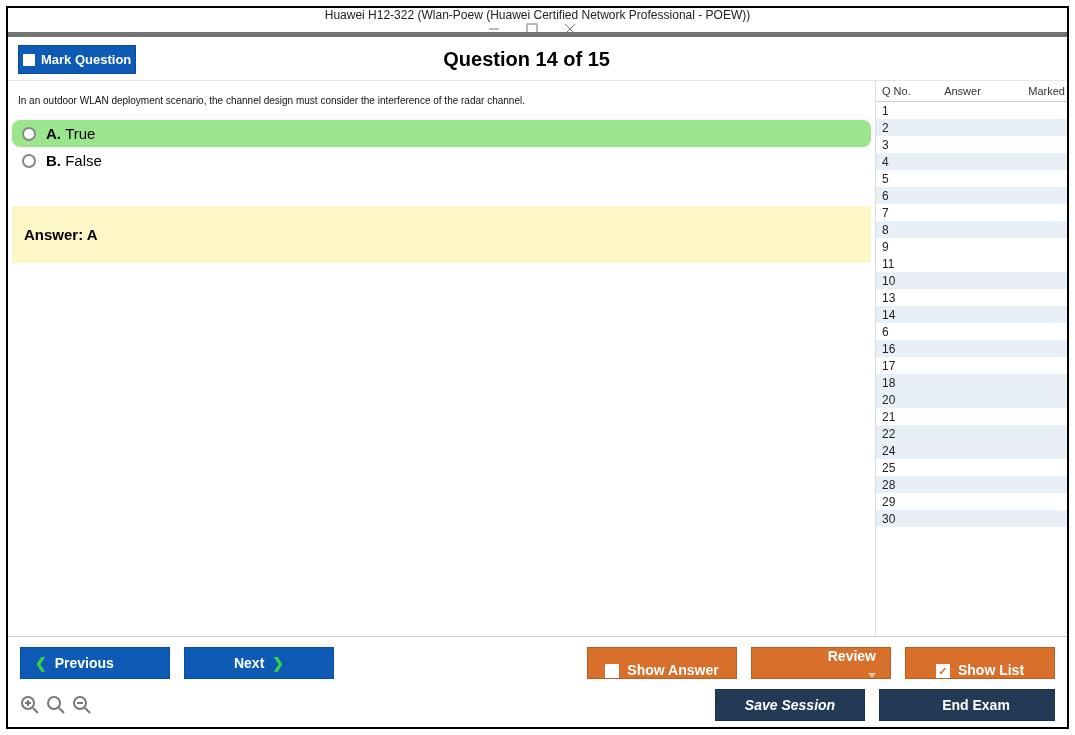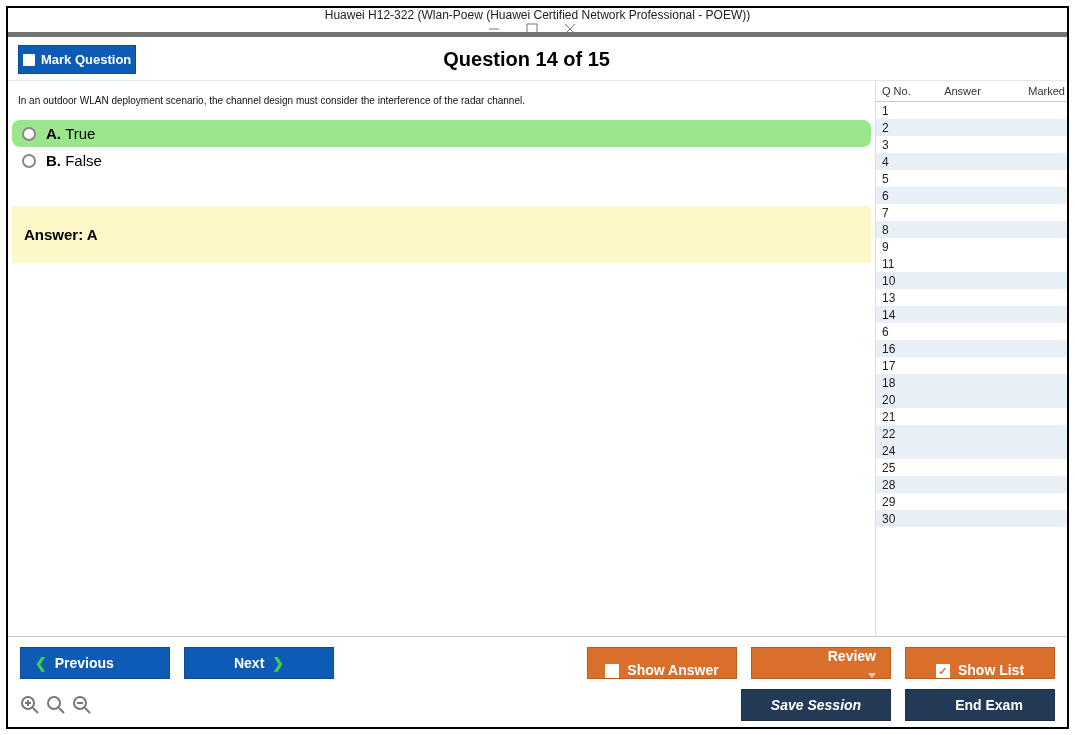--- a/index.html
+++ b/index.html
@@ -161,21 +161,21 @@
   .btn.blue.next { width:150px; justify-content:center; position:relative;}
   .btn.orange { background:#d86f2a;align-items:flex-end; }
   .btn.dark { background:#223a56; }
   .chevron { font-weight:bold; }
   .chevron.green { color:#3bd24a; }
   .spacer { flex:1; }
   .btn.show-answer { width:150px;}
   .btn.review { width:140px; justify-content:space-between;flex-direction:column;}
   .btn.show-list { width:150px;}
   .btn.save { width:150px;font-style:italic;}
-  .btn.end { width:150px;padding-left:32px;}
+  .btn.end { width:176px;padding-left:32px;}
   .chk2 {
     width:14px;height:14px;background:#fff;display:inline-flex;
     align-items:center;justify-content:center;color:#d86f2a;font-size:11px;font-weight:bold;
   }
   .second-row {
     display:flex;
     gap:14px;
     margin-top:10px;
     align-items:center;
   }

